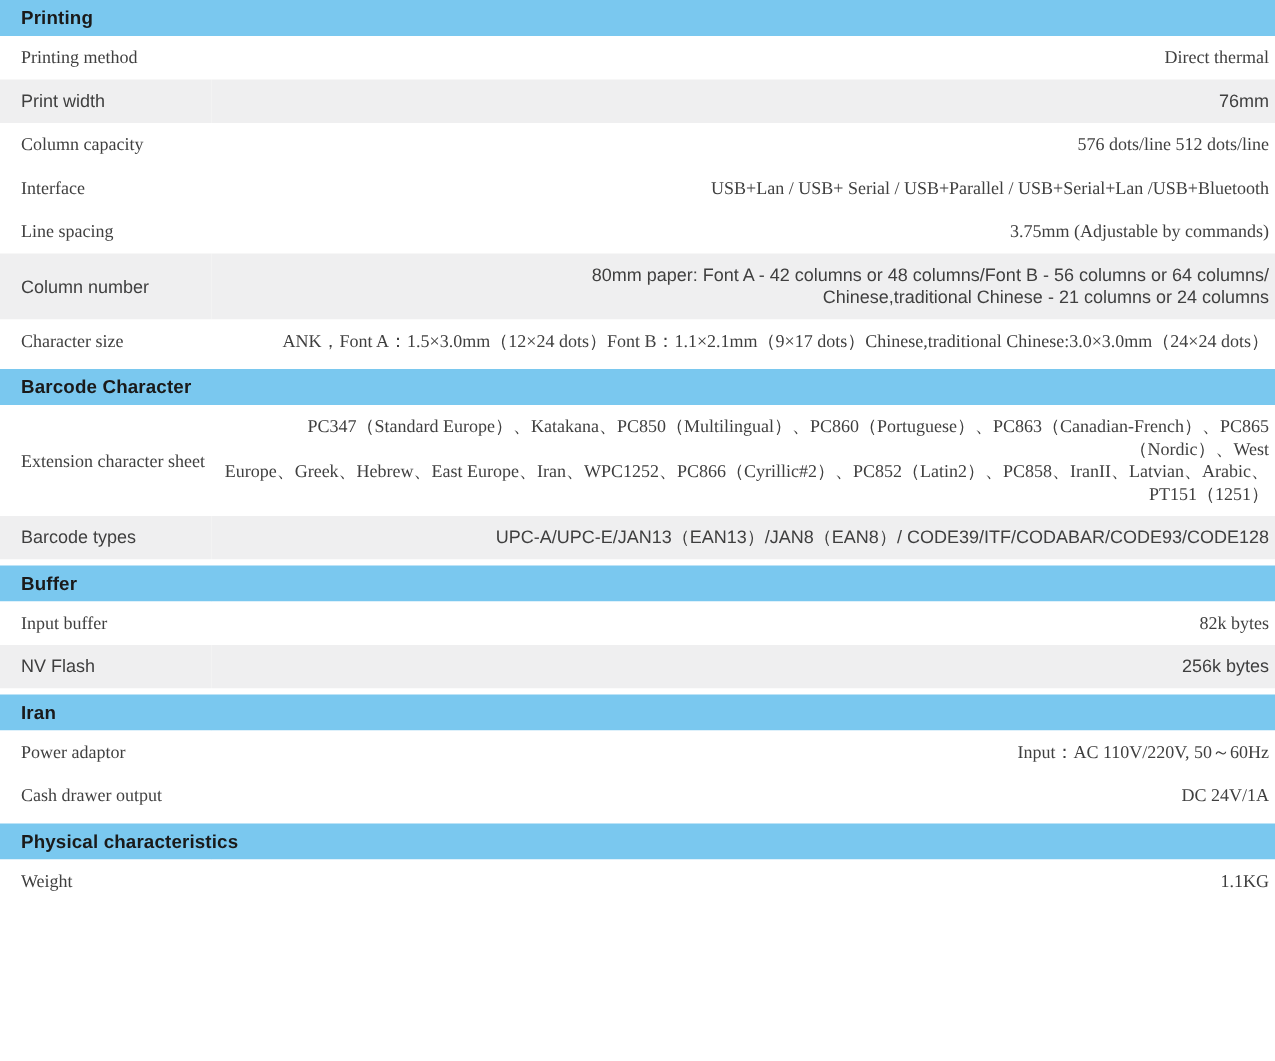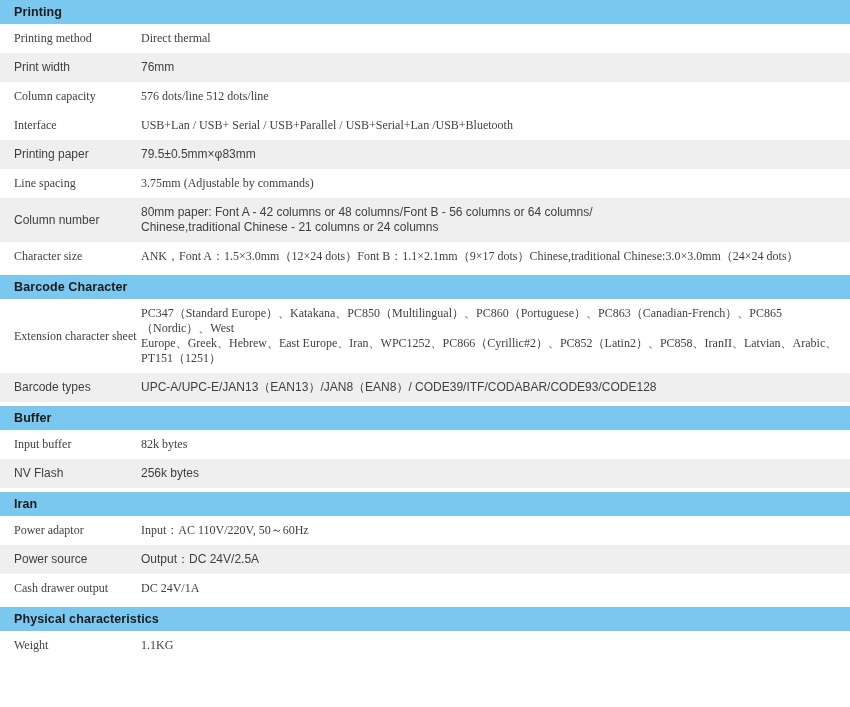--- a/index.html
+++ b/index.html
@@ -39,20 +39,21 @@
     color: #3f3f3f;
   }
   #spec-table tr.spec-row td.label-cell {
     padding-left: 14px;
     width: 127px;
   }
   #spec-table tr.spec-row td.value-cell {
     padding-left: 0px;
     padding-right: 4px;
     white-space: pre-line;
+    text-align: right;
   }
   #spec-table tr.spec-row.odd > td {
     background: #ffffff;
     font-family: Liberation Serif, serif;
   }
   #spec-table tr.spec-row.even > td {
     background: #efeff0;
   }
   #spec-table tr.gap-row > td {
     height: 4px;
@@ -81,24 +82,20 @@
         <td class="label-cell">Print width</td>
         <td class="value-cell">76mm</td>
       </tr>
       <tr class="spec-row odd">
         <td class="label-cell">Column capacity</td>
         <td class="value-cell">576 dots/line 512 dots/line</td>
       </tr>
       <tr class="spec-row odd">
         <td class="label-cell">Interface</td>
         <td class="value-cell">USB+Lan / USB+ Serial / USB+Parallel / USB+Serial+Lan /USB+Bluetooth</td>
-      </tr>
-      <tr class="spec-row even">
-        <td class="label-cell">Printing paper</td>
-        <td class="value-cell">79.5±0.5mm×φ83mm</td>
       </tr>
       <tr class="spec-row odd">
         <td class="label-cell">Line spacing</td>
         <td class="value-cell">3.75mm (Adjustable by commands)</td>
       </tr>
       <tr class="spec-row even">
         <td class="label-cell">Column number</td>
         <td class="value-cell">80mm paper: Font A - 42 columns or 48 columns/Font B - 56 columns or 64 columns/
 Chinese,traditional Chinese - 21 columns or 24 columns</td>
       </tr>
@@ -139,24 +136,20 @@
       <tr class="gap-row">
         <td colspan="2"></td>
       </tr>
       <tr class="section-head">
         <td colspan="2">Iran</td>
       </tr>
       <tr class="spec-row odd">
         <td class="label-cell">Power adaptor</td>
         <td class="value-cell">Input：AC 110V/220V, 50～60Hz</td>
       </tr>
-      <tr class="spec-row even">
-        <td class="label-cell">Power source</td>
-        <td class="value-cell">Output：DC 24V/2.5A</td>
-      </tr>
       <tr class="spec-row odd">
         <td class="label-cell">Cash drawer output</td>
         <td class="value-cell">DC 24V/1A</td>
       </tr>
       <tr class="gap-row">
         <td colspan="2"></td>
       </tr>
       <tr class="section-head">
         <td colspan="2">Physical characteristics</td>
       </tr>

